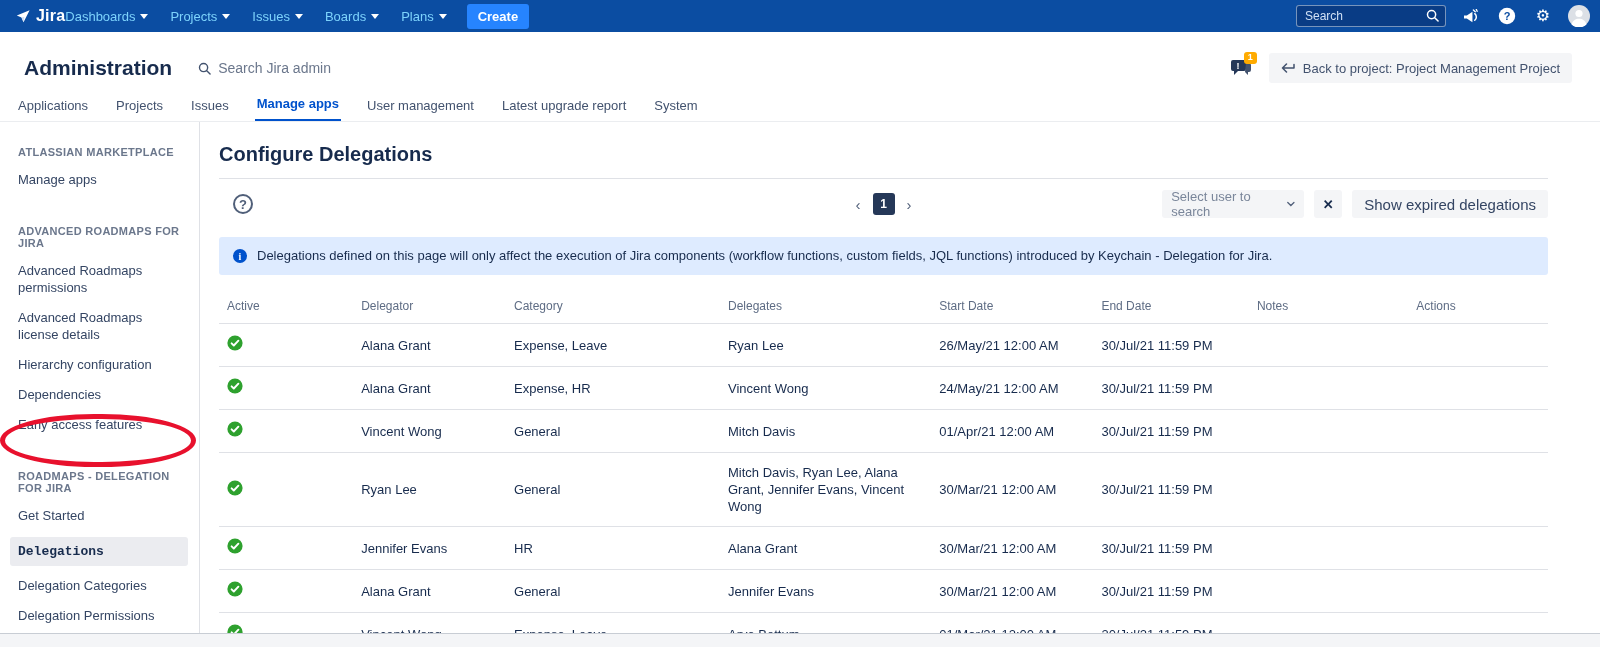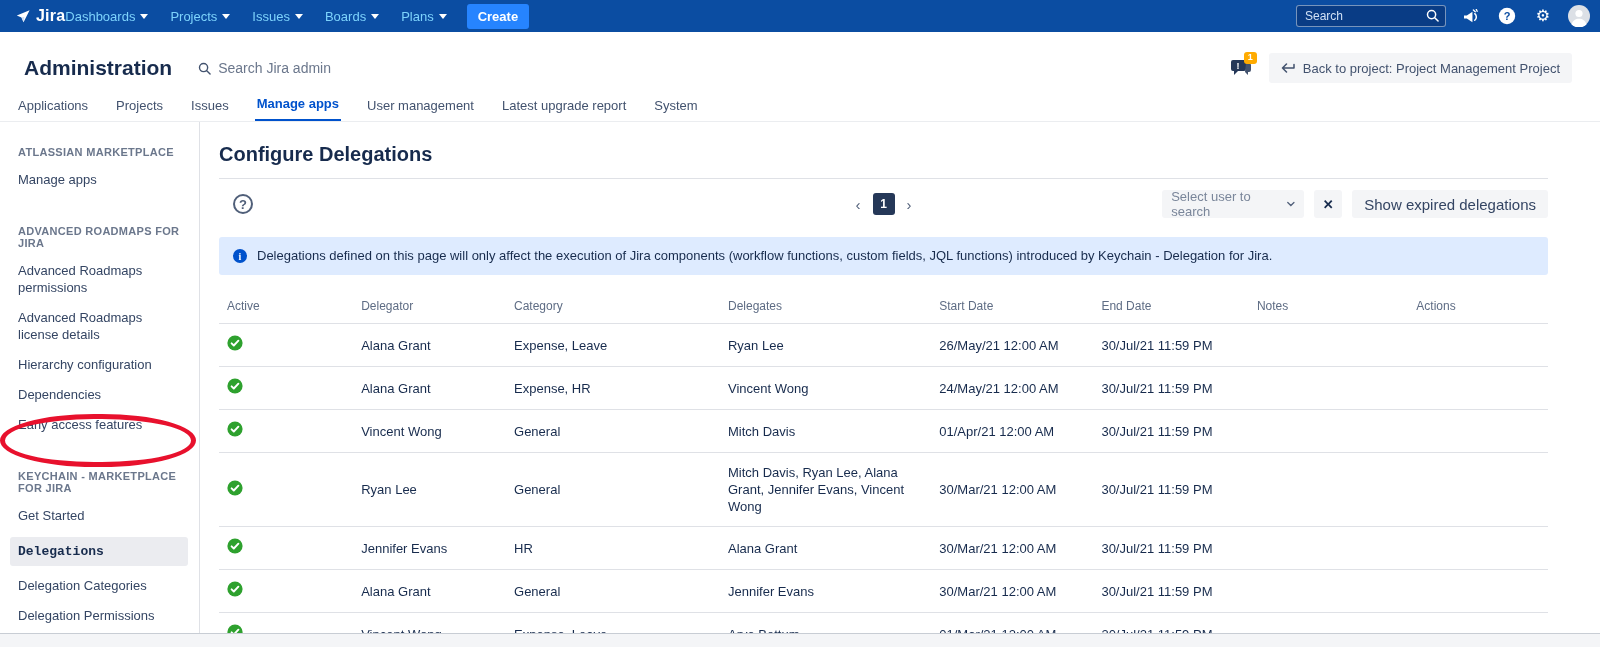--- a/index.html
+++ b/index.html
@@ -200,21 +200,21 @@
     <div class="side-section-header">ATLASSIAN MARKETPLACE</div>
     <div class="side-item">Manage apps</div>
     <div class="side-gap"></div>
     <div class="side-section-header">ADVANCED ROADMAPS FOR JIRA</div>
     <div class="side-item">Advanced Roadmaps permissions</div>
     <div class="side-item">Advanced Roadmaps license details</div>
     <div class="side-item">Hierarchy configuration</div>
     <div class="side-item">Dependencies</div>
     <div class="side-item">Early access features</div>
     <div class="side-gap"></div>
-    <div class="side-section-header">KEYCHAIN - MARKETPLACE FOR JIRA</div>
+    <div class="side-section-header">ROADMAPS - DELEGATION FOR JIRA</div>
     <div class="side-item">Get Started</div>
     <div class="side-item selected">Delegations</div>
     <div class="side-item">Delegation Categories</div>
     <div class="side-item">Delegation Permissions</div>
   </div>
 
   <div class="main">
     <div class="page-title">Configure Delegations</div>
 
     <div class="toolbar">

